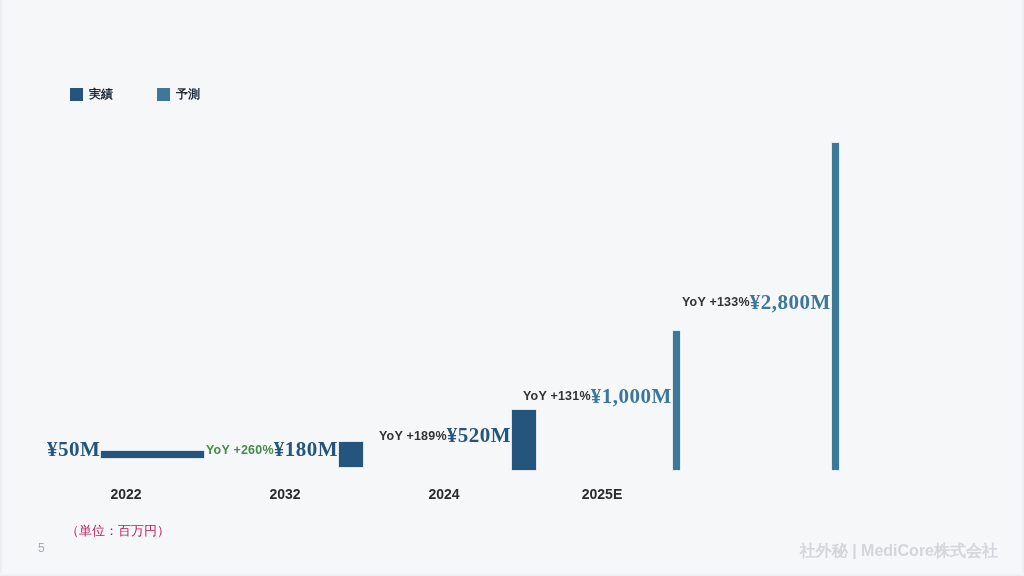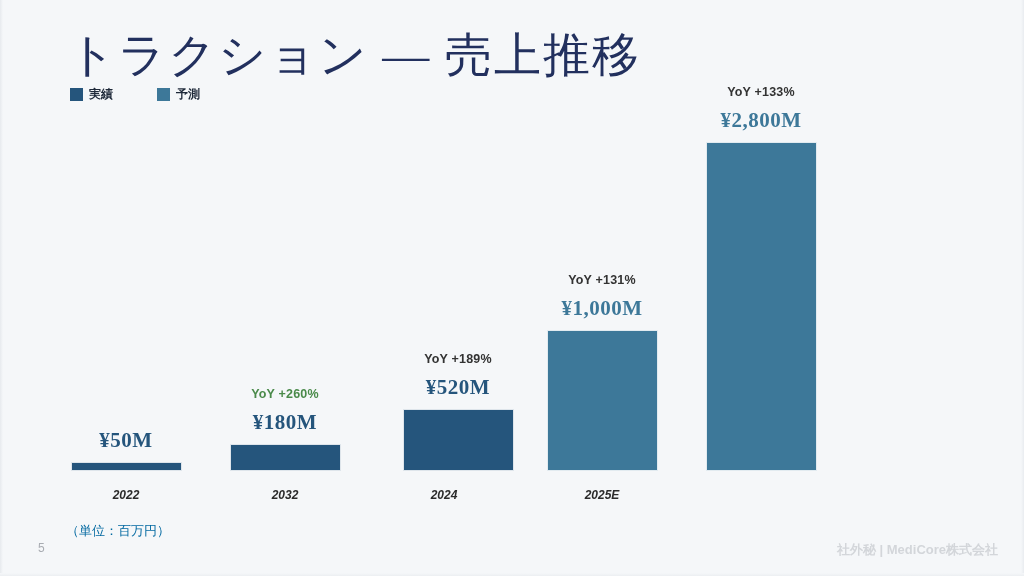--- a/index.html
+++ b/index.html
@@ -83,21 +83,20 @@
     left: 0;
     top: 0;
     width: 1024px;
     height: 576px;
   }
   .bar-group {
     position: absolute;
     bottom: 105px;          
     width: 158px;
     display: flex;
-    flex-direction: column;
     align-items: center;
     justify-content: flex-end;
   }
   .yoy {
     font-size: 12.5px;
     font-weight: bold;
     letter-spacing: 0.2px;
     font-family: "Liberation Sans", sans-serif;
     margin-bottom: 9px;
     white-space: nowrap;
@@ -113,65 +112,63 @@
   .bar {
     width: 111px;
     border: 1px solid rgba(255,255,255,0.85);
     box-sizing: border-box;
   }
   .cat-label {
     position: absolute;
     bottom: 74px;
     width: 158px;
     text-align: center;
-    font-size: 12px;
+    font-size: 14px;
     font-weight: bold;
     color: #2b2b2b;
     font-family: "Liberation Sans", sans-serif;
-    font-style: italic;
   }
 
   
   #unit-note {
     position: absolute;
     left: 66px;
     top: 522px;
     font-size: 13px;
-    color: #0369a1;
+    color: #be185d;
     font-family: Liberation Mono, monospace;
   }
   #page-number {
     position: absolute;
     left: 38px;
     top: 541px;
     font-size: 12px;
     color: #a8acb2;
     font-family: "Liberation Sans", sans-serif;
   }
   #footer-right {
     position: absolute;
     right: 26px;
     top: 541px;
-    font-size: 13px;
+    font-size: 16px;
     font-weight: bold;
     color: #d3d6da;
     font-family: "Liberation Sans", sans-serif;
     white-space: nowrap;
   }
 </style>
 </head>
 <body>
 
 <div id="slide">
 
   <div class="edge-left"></div>
   <div class="edge-right"></div>
   <div class="edge-bottom"></div>
 
-  <div id="title">トラクション — 売上推移</div>
 
   <div id="legend">
     <div class="legend-item">
       <span class="legend-swatch" style="background: rgb(37, 85, 124);"></span>
       <span class="legend-label">実績</span>
     </div>
     <div class="legend-item">
       <span class="legend-swatch" style="background: rgb(61, 120, 153);"></span>
       <span class="legend-label">予測</span>
     </div>

